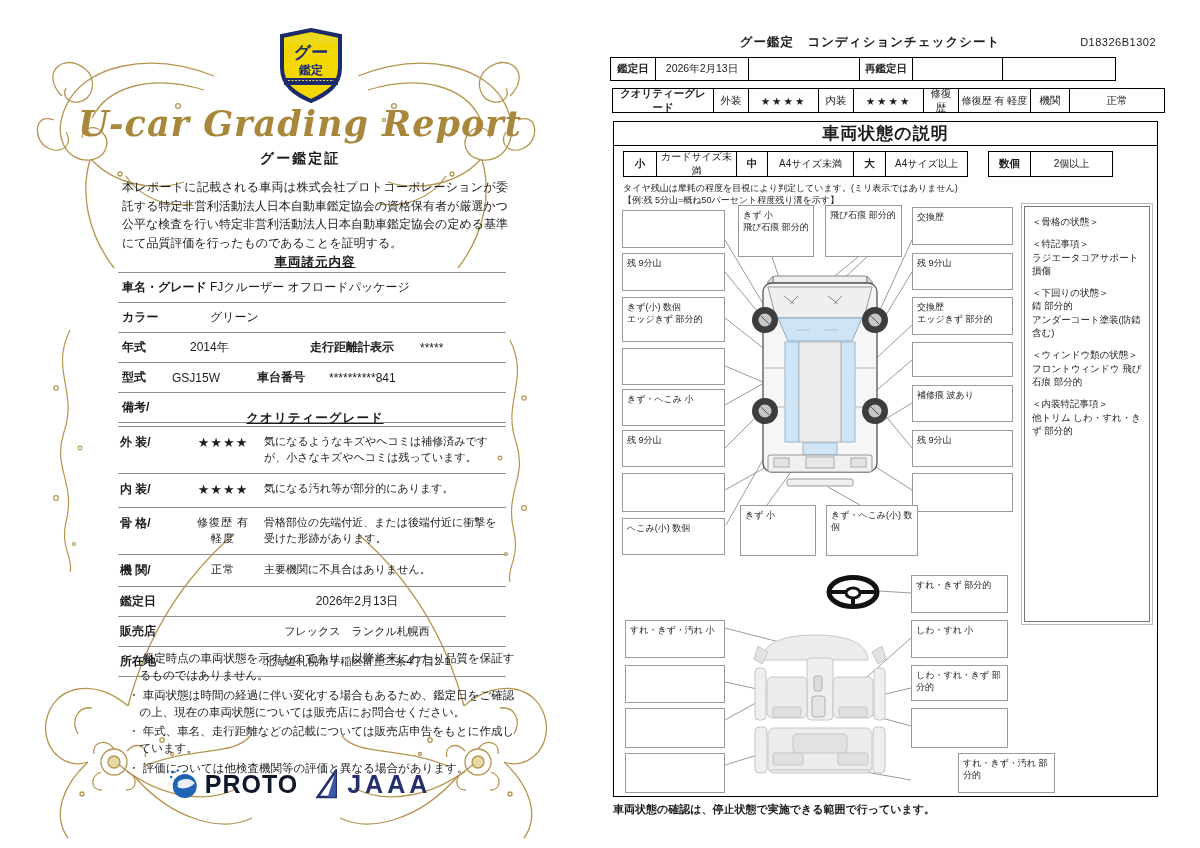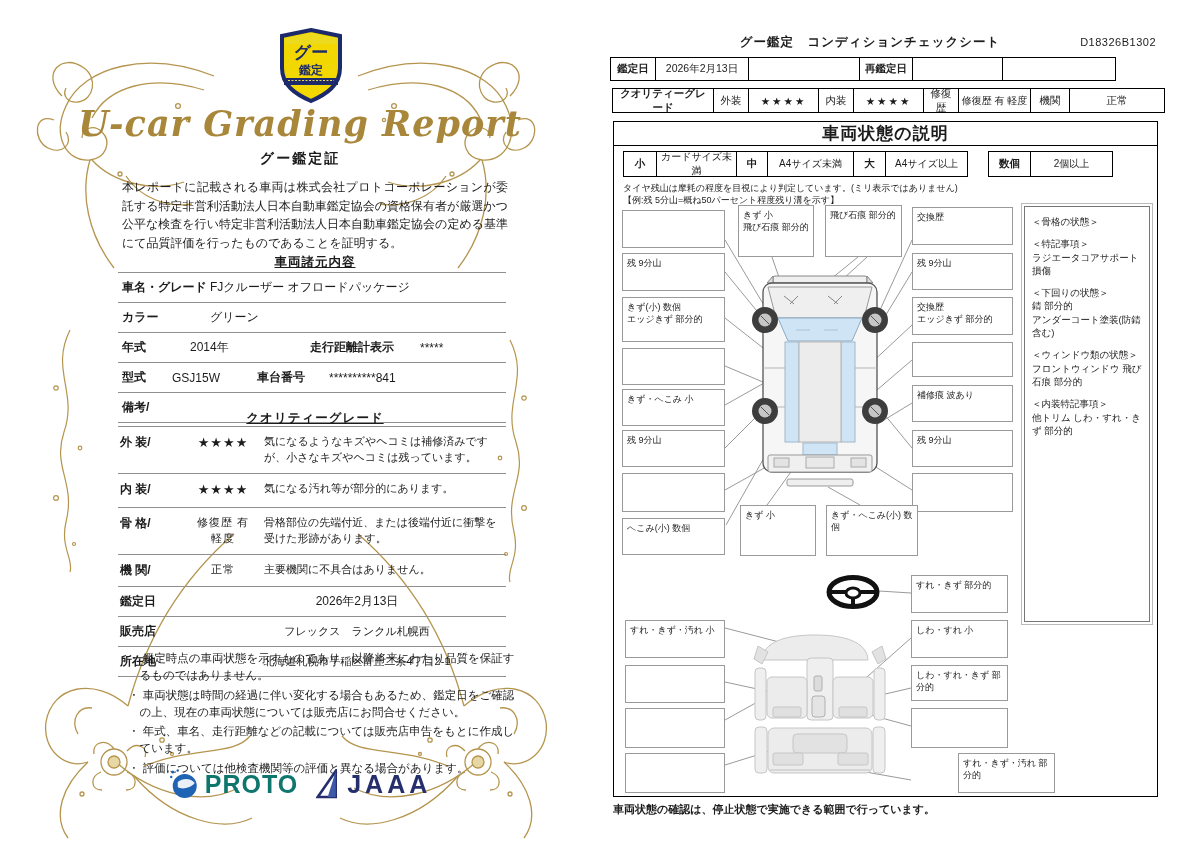--- a/index.html
+++ b/index.html
@@ -40,21 +40,21 @@
   .callout { position:absolute; border:1px solid #9a9a9a; background:#fff; font-size:9px; line-height:1.35; padding:3px 4px; white-space:pre-line; color:#1c1c1c; z-index:2; }
   .notespanel { position:absolute; border:1px solid #777; outline:1px solid #bbb; outline-offset:2px; background:#fff; padding:8px 7px; font-size:9.5px; line-height:1.4; z-index:2; }
   .notespanel .nh { margin-top:9px; }
   .notespanel .nh:first-child { margin-top:0; }
   .notespanel .nb { white-space:pre-line; }
   .footnote { font-size:11px; font-weight:bold; }
   svg { display:block; }
   .lineart { position:absolute; left:0; top:0; z-index:1; pointer-events:none; }
   .ornament { position:absolute; left:0; top:0; z-index:0; pointer-events:none; }
   .logo-row { position:absolute; display:flex; align-items:center; gap:18px; }
-  .proto-text { font-size:25px; font-weight:bold; color:#0f766e; letter-spacing:1px; }
+  .proto-text { font-size:25px; font-weight:bold; color:#0f172a; letter-spacing:1px; }
   .jaaa-text { font-size:25px; font-weight:bold; color:#252f6d; letter-spacing:4px; }
 </style>
 </head>
 <body>
 
 <div id="page-left">
 
   <svg class="ornament" width="600" height="848" viewBox="0 0 600 848">
     <defs>
       <g id="orn-top" fill="none" stroke="#b5954e" stroke-width="1.3">

